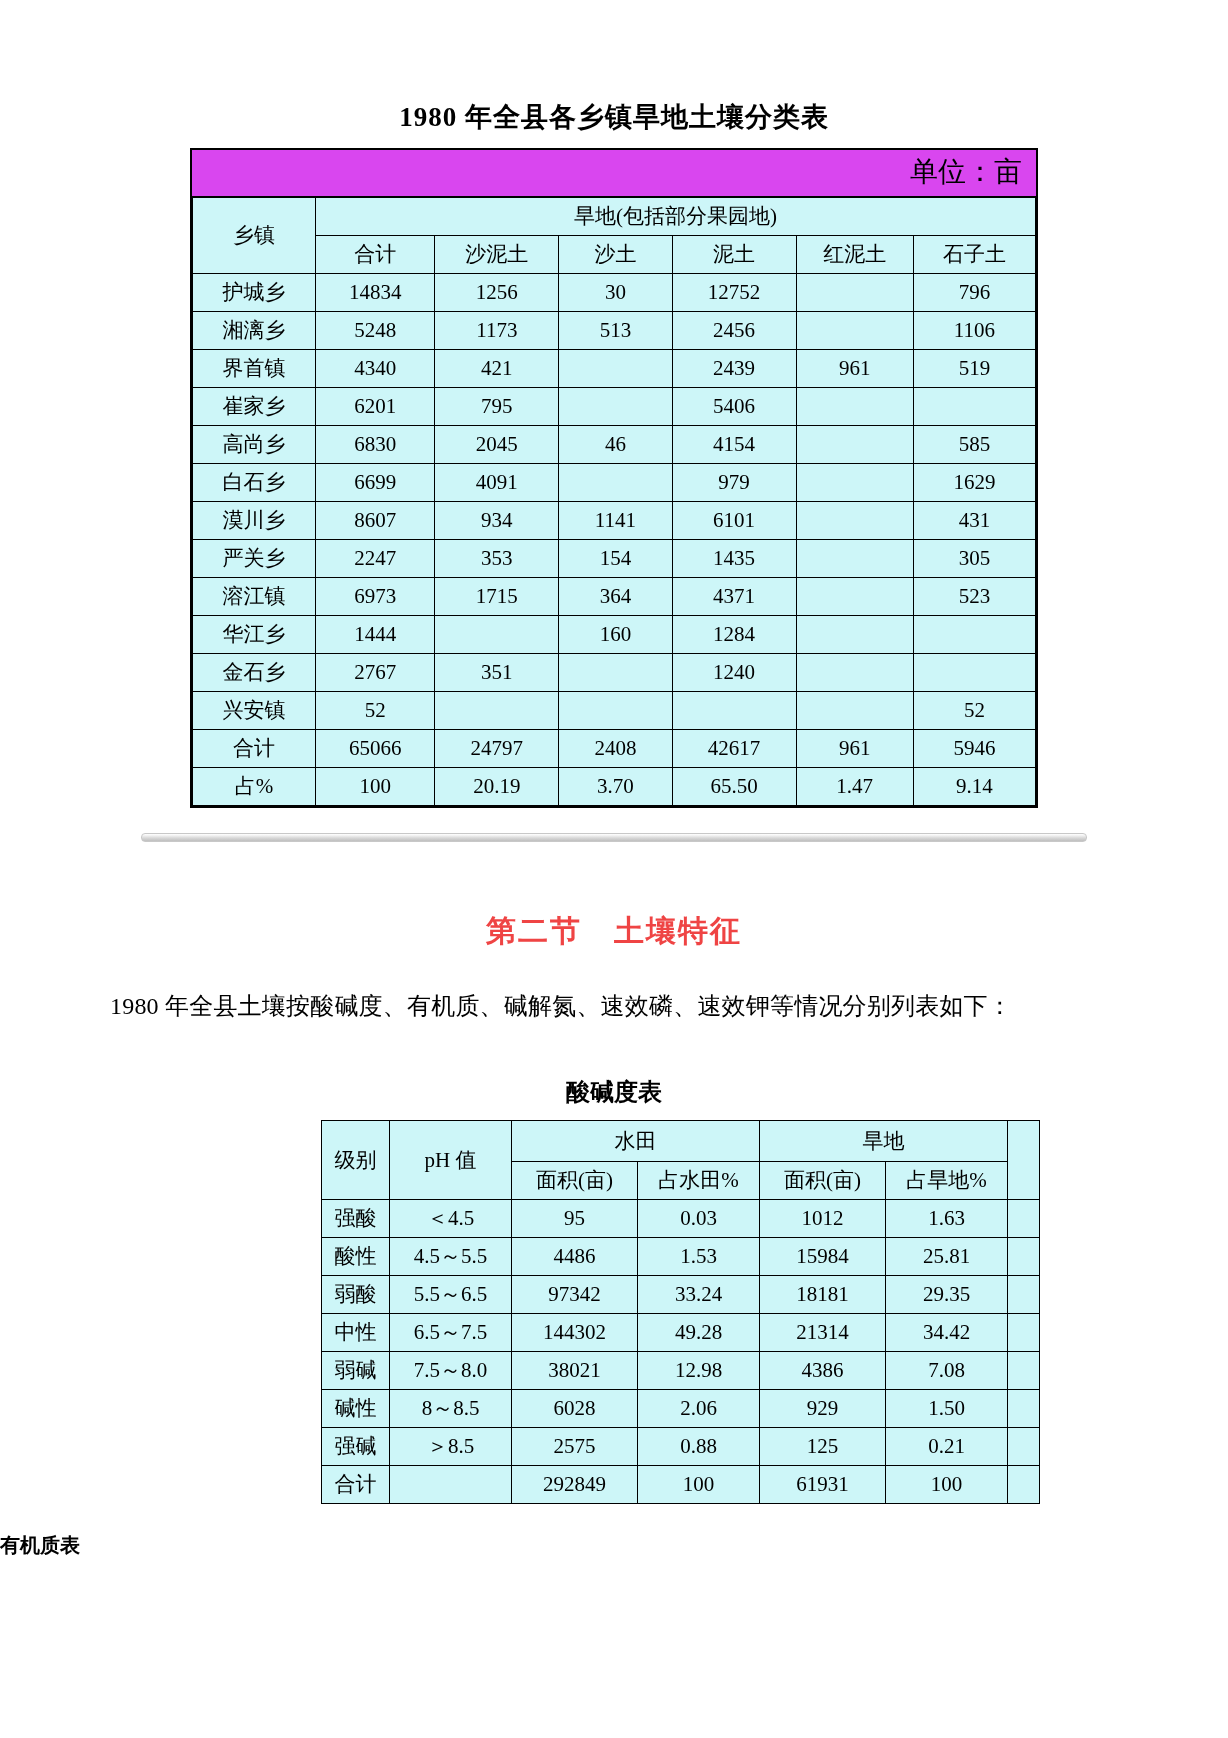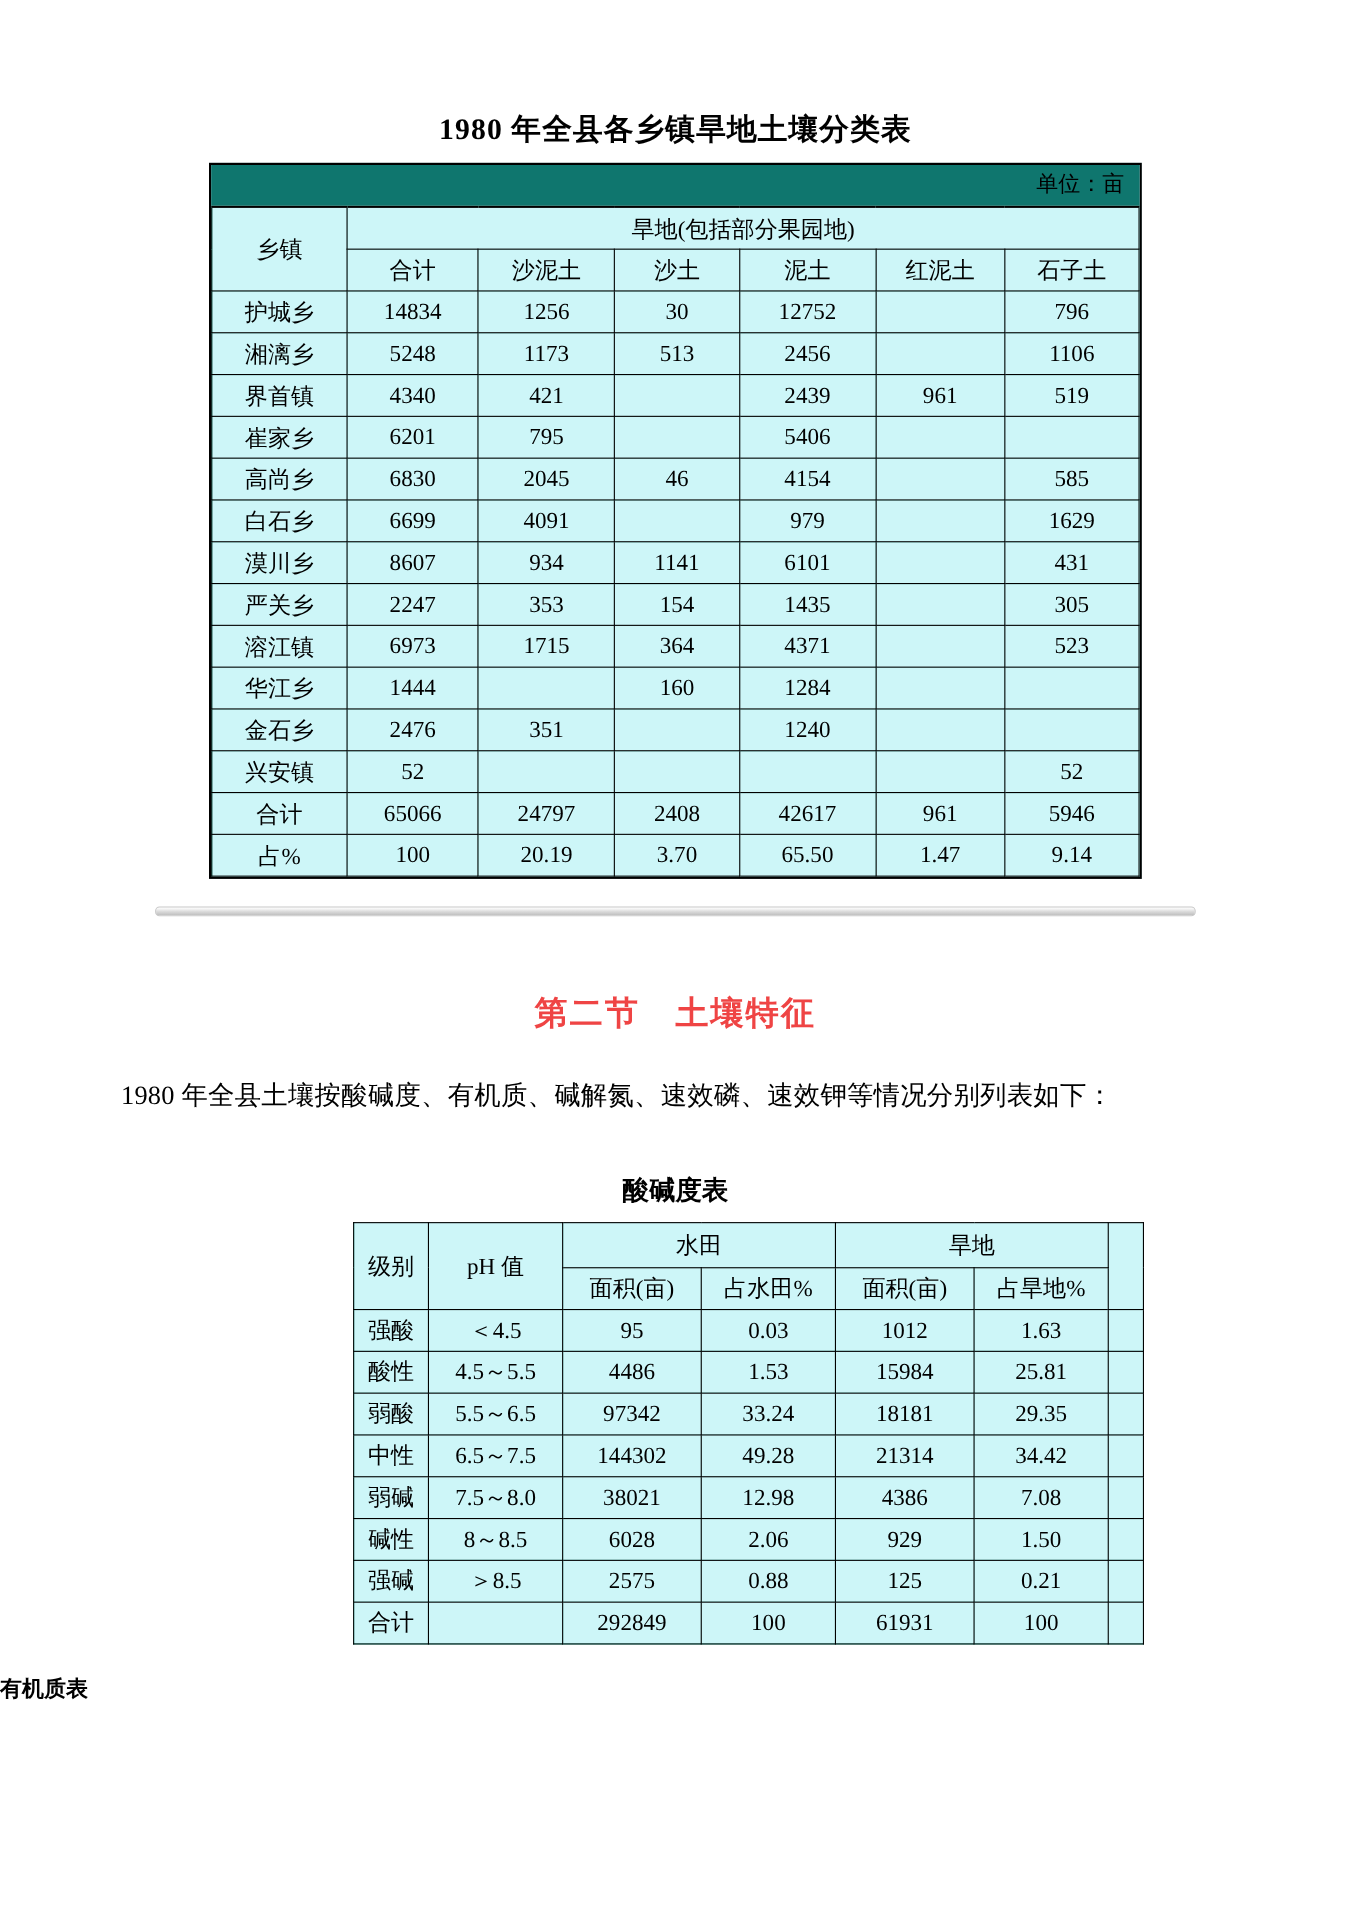--- a/index.html
+++ b/index.html
@@ -38,30 +38,30 @@
   
   .t1-wrap {
     width: 848px;
     margin: 17px auto 0 auto;
     background: #cdf6f8;
     border: 2px solid #000;
     box-sizing: border-box;
   }
   .unit-line {
     text-align: right;
-    font-size: 20px;
+    font-size: 28px;
     padding: 7px 14px 8px 0;
     line-height: 1.1;
-    background: #0f766e;
+    background: #d946ef;
   }
 
   table.grid {
     border-collapse: collapse;
     width: 100%;
-    background: #5eead4;
+    background: #4d7c0f;
     table-layout: fixed;
   }
   table.grid td, table.grid th {
     border: 1px solid #000;
     text-align: center;
     vertical-align: middle;
     font-weight: normal;
     font-size: 21px;
     height: 37px;
     padding: 0 2px;
@@ -278,21 +278,21 @@
             <td class="rowlabel">华江乡</td>
             <td>1444</td>
             <td></td>
             <td>160</td>
             <td>1284</td>
             <td></td>
             <td></td>
           </tr>
           <tr>
             <td class="rowlabel">金石乡</td>
-            <td>2476</td>
+            <td>2767</td>
             <td>351</td>
             <td></td>
             <td>1240</td>
             <td></td>
             <td></td>
           </tr>
           <tr>
             <td class="rowlabel">兴安镇</td>
             <td>52</td>
             <td></td>

